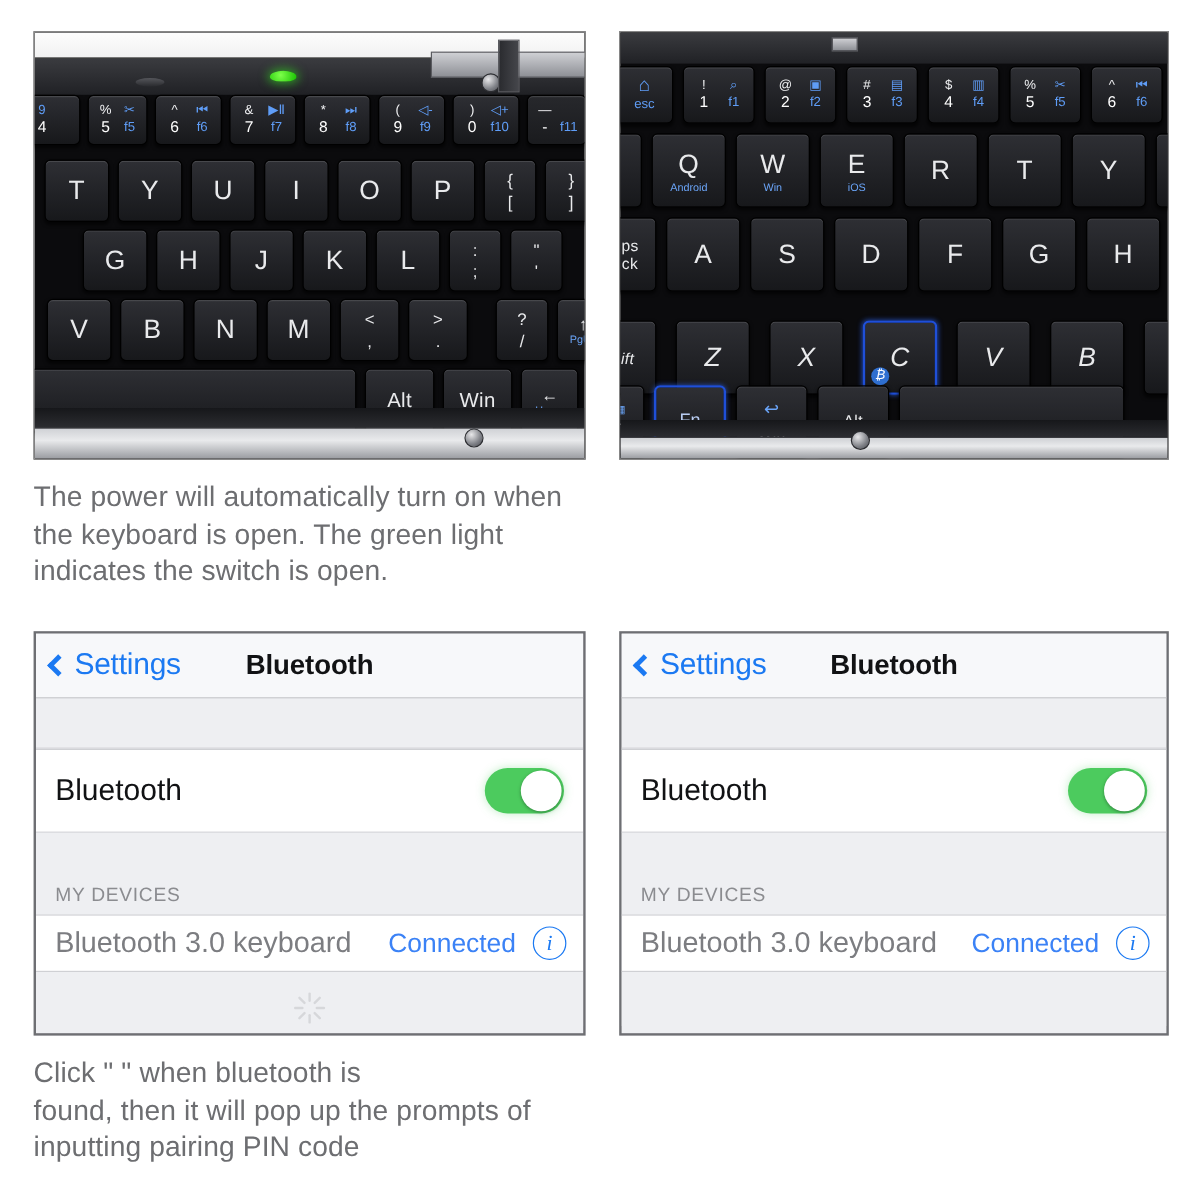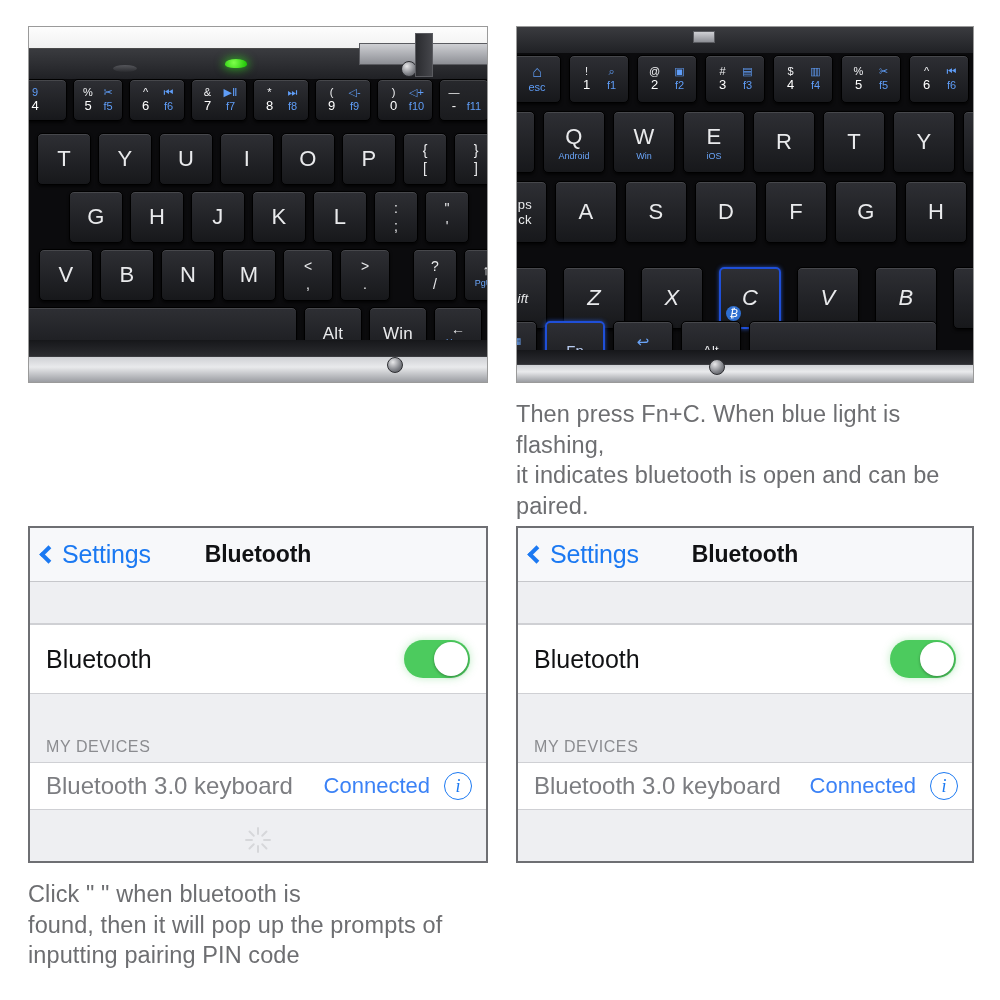--- a/index.html
+++ b/index.html
@@ -374,20 +374,23 @@
           <span class="sub">Home</span>
         </div>
 
       </div>
 
       <div class="kb-bottom-dark"></div>
       <div class="kb-bottom-rail"></div>
       <div class="hinge-post" style="left:358px;top:330px;"></div>
     </div>
 
+    <div class="caption">The power will automatically turn on when
+the keyboard is open. The green light
+indicates the switch is open.</div>
   </div>
 
   <div class="cell cell-tr">
     <div class="photo right">
       <div class="kb-bezel" style="top:0;height:26px;"></div>
       <div class="hinge-plate" style="left:176px;top:4px;width:22px;height:12px;"></div>
 
       <div class="keyrow" style="left:-4px;top:28px;gap:8px;">
         <div class="key fkey" style="width:48px;height:48px;">
           <div class="grid" style="grid-template-columns:1fr;">
@@ -537,23 +540,20 @@
             <span class="glyph xs">Alt</span>
           </div>
         <div class="key" style="width:188px;height:58px;"></div>
       </div>
 
       <div class="kb-bottom-dark" style="bottom:18px;height:14px;"></div>
       <div class="kb-bottom-rail" style="height:18px;"></div>
       <div class="hinge-post" style="left:192px;top:332px;"></div>
     </div>
 
-    <div class="caption">Then press Fn+C. When blue light is flashing,
-it indicates bluetooth is open and can be
-paired.</div>
   </div>
 
   <div class="cell cell-bl">
     <div class="ios">
       <div class="ios-nav">
         <div class="ios-back">
           <span class="chev"></span>
           <span class="ios-back-label">Settings</span>
         </div>
         <div class="ios-title">Bluetooth</div>

